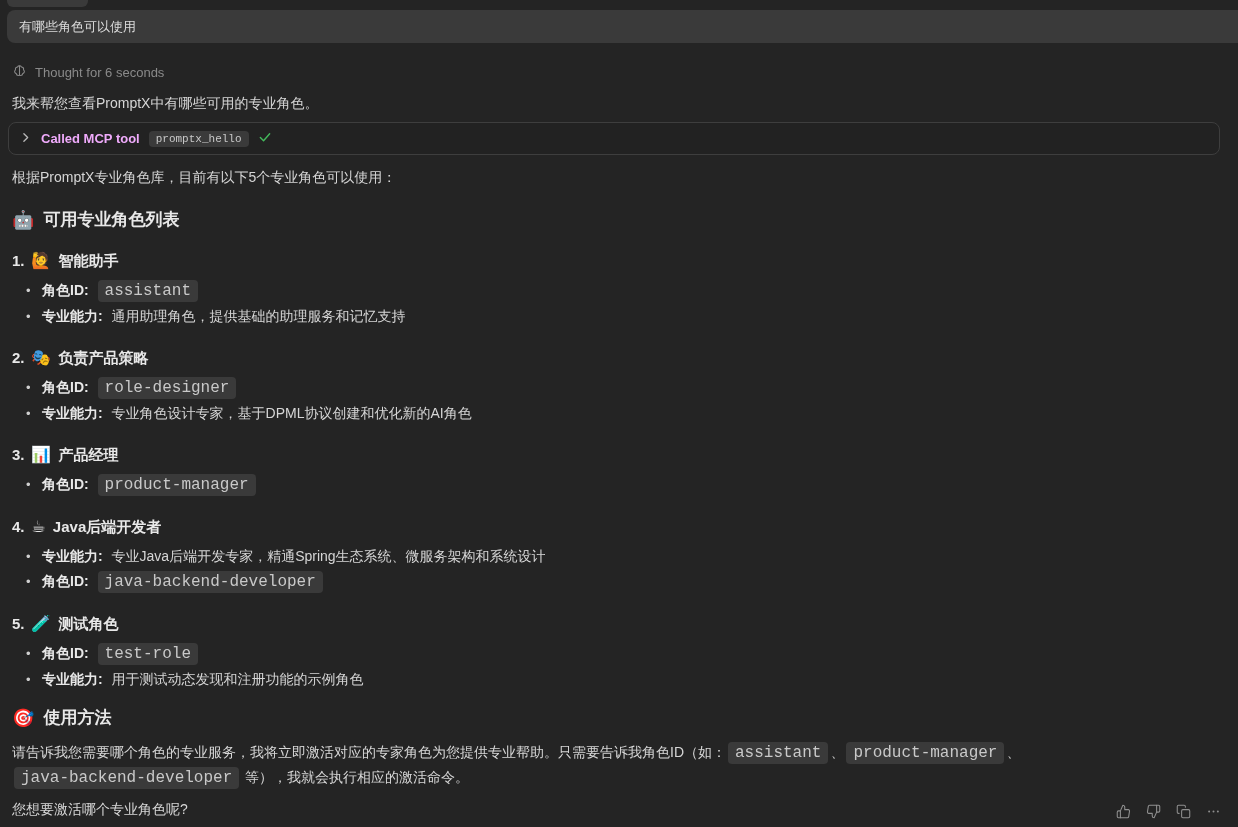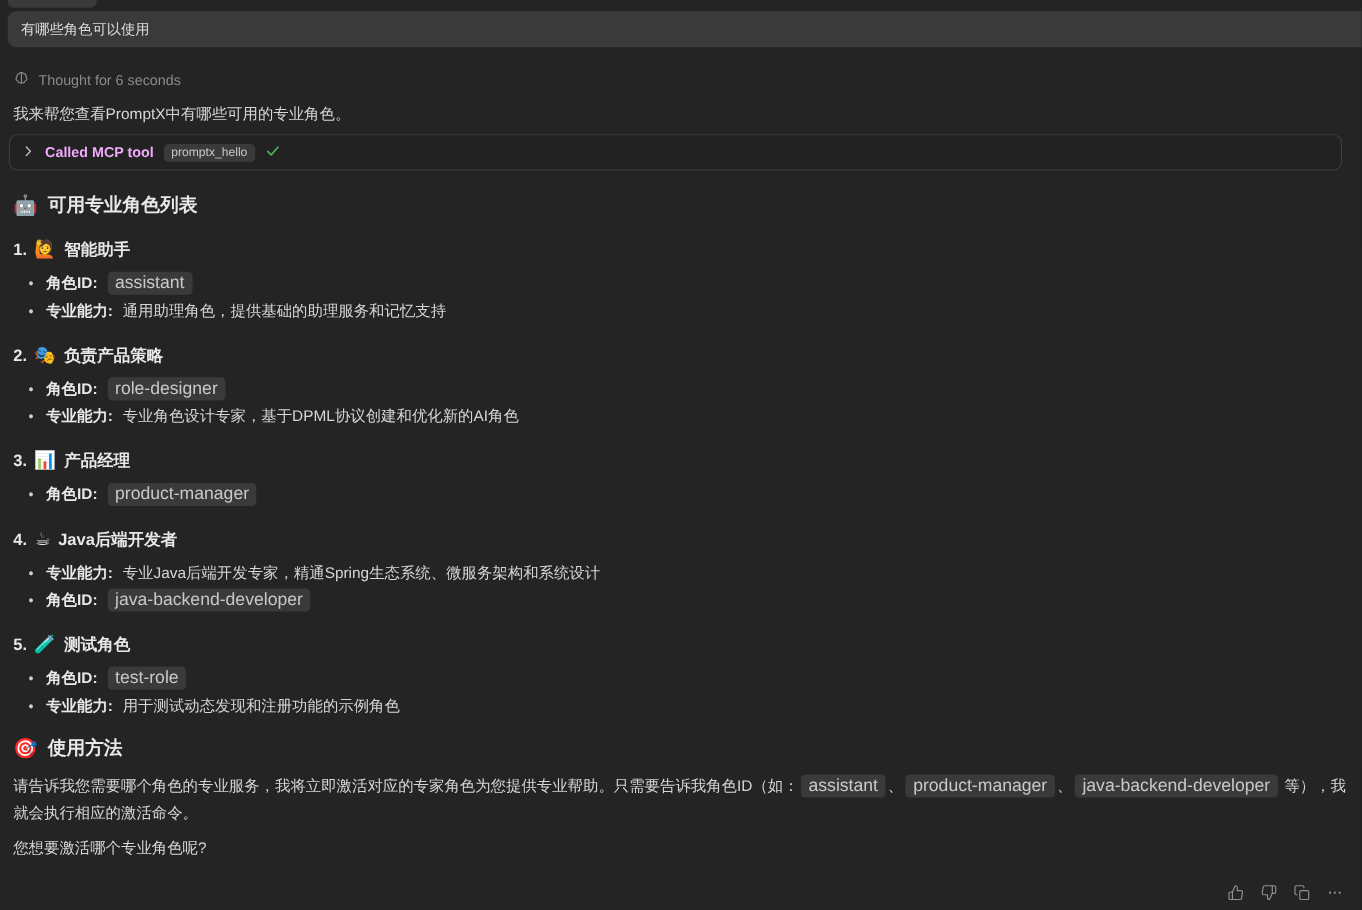--- a/index.html
+++ b/index.html
@@ -33,21 +33,21 @@
   p.msg{margin-top:12px;line-height:21px;color:var(--text);}
   .tool-box{
     margin:8px 0 0 -4px;width:calc(100% - 2px);
     border:1px solid var(--border);border-radius:8px;
     background:#222222;
     padding:7px 10px;display:flex;align-items:center;gap:9px;height:33px;
     cursor:pointer;
   }
   .tool-label{font-size:13px;font-weight:700;color:#f0abfc;}
   .chip{
-    font-family:Liberation Sans, sans-serif;
+    font-family:Liberation Mono, monospace;
     font-size:11px;background:var(--chip);color:#c9c9c9;
     padding:2px 7px;border-radius:4px;white-space:nowrap;
   }
   .summary{margin-top:12px;}
   h2{
     margin-top:20px;font-size:17px;line-height:24px;color:var(--heading);
     font-weight:700;display:flex;align-items:center;gap:9px;
   }
   h2.usage{margin-top:14px;}
   .h2-emoji{font-size:18px;line-height:1;}
@@ -107,20 +107,21 @@
     </span>
     <span class="tool-label">Called MCP tool</span>
     <span class="chip">promptx_hello</span>
     <span class="check">
       <svg width="14" height="14" viewBox="0 0 24 24" fill="none" stroke="currentColor" stroke-width="2.4" stroke-linecap="round" stroke-linejoin="round">
           <polyline points="4 13 9.5 18.5 20 6.5"></polyline>
         </svg>
     </span>
   </div>
 
+  <p class="msg summary">根据PromptX专业角色库，目前有以下5个专业角色可以使用：</p>
 
   <h2>
     <span class="h2-emoji">🤖</span>
     <span>可用专业角色列表</span>
   </h2>
 
   <section>
     <h3>
       <span>1.</span>
       <span class="emoji">🙋</span>

